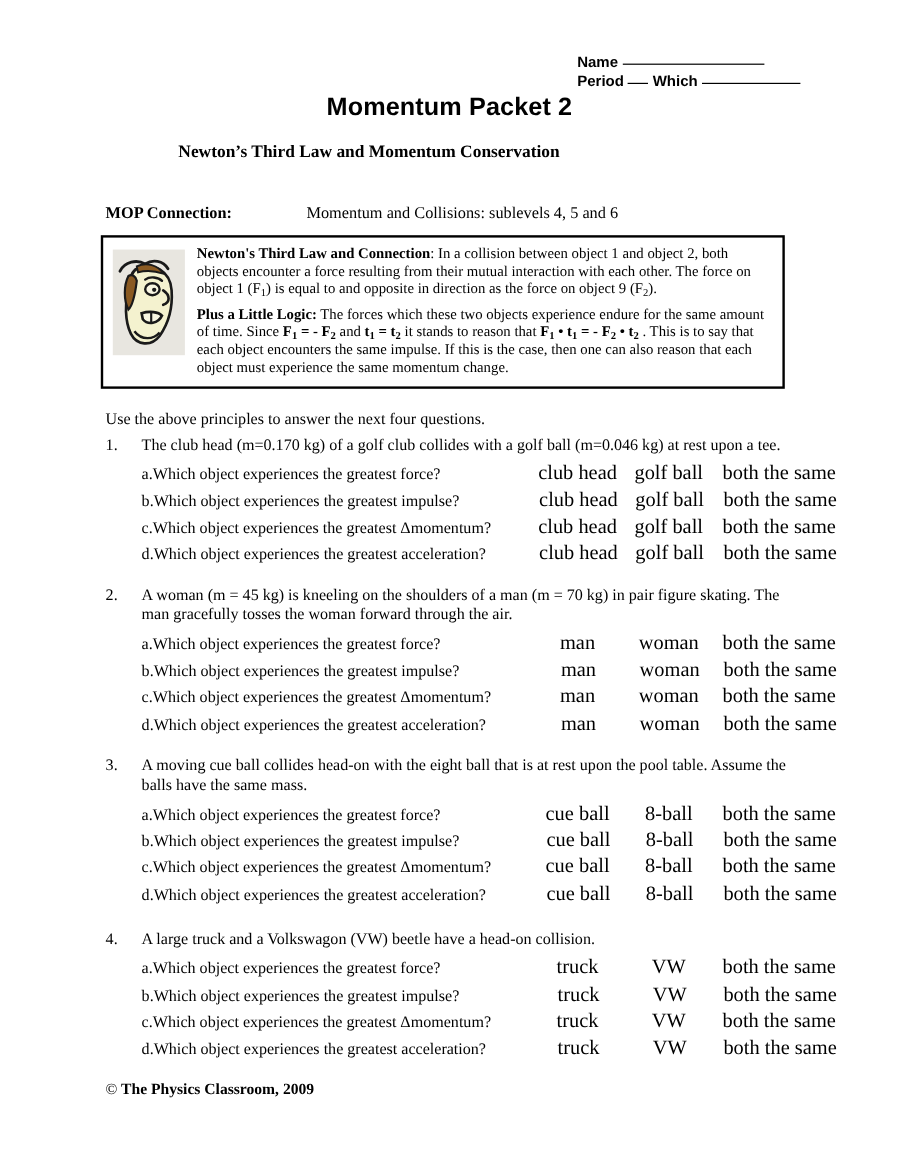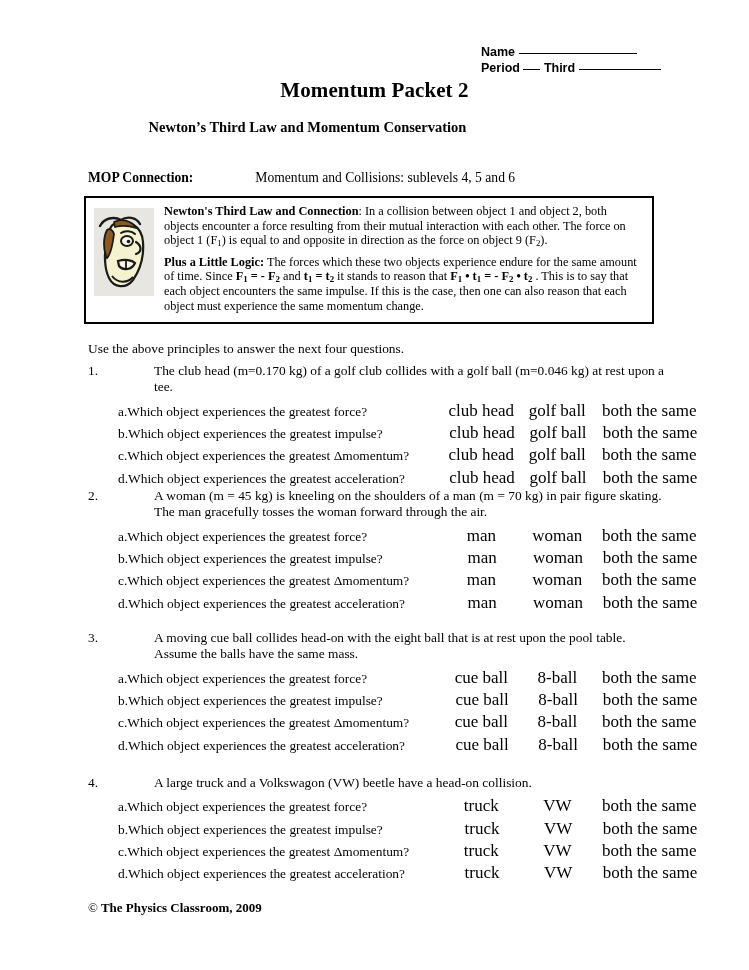--- a/index.html
+++ b/index.html
@@ -44,21 +44,21 @@
   .rule-period { width: 17px; }
   .rule-date   { width: 82px; }
 
   
   .doc-title {
     position: absolute;
     left: 0;
     top: 78px;
     width: 749px;
     text-align: center;
-    font-family: Liberation Serif, serif;
+    font-family: Liberation Sans, sans-serif;
     font-weight: bold;
     font-size: 21px;
     letter-spacing: 0.1px;
   }
   .doc-subtitle {
     position: absolute;
     left: 0;
     top: 119px;
     width: 615px;
     text-align: center;
@@ -142,21 +142,20 @@
     display: flex;
     align-items: flex-start;
   }
   .q-num {
     flex: 0 0 30px;
     font-size: 13.4px;
   }
   .q-stem {
     flex: 1 1 auto;
     line-height: 16.4px;
-    margin-left: 36px;
   }
   .q-rows { margin-top: 5px; }
   .q-row {
     display: flex;
     align-items: baseline;
     height: 22.3px;
   }
   .row-letter {
     flex: 0 0 30px;
     text-align: left;
@@ -190,21 +189,21 @@
 <div class="page">
 
   <div class="namebox">
     <span class="row">
       <span>Name</span>
       <span class="rule rule-name"></span>
     </span>
     <span class="row">
       <span>Period</span>
       <span class="rule rule-period"></span>
-      <span>Third</span>
+      <span>Which</span>
       <span class="rule rule-date"></span>
     </span>
   </div>
 
   <div class="doc-title">Momentum Packet 2</div>
   <div class="doc-subtitle">Newton’s Third Law and Momentum Conservation</div>
 
 
   <div class="mopline">
     <span class="mop-label">MOP Connection:</span><span class="mop-gap"></span><span>Momentum and Collisions:  sublevels 4, 5 and 6</span>

